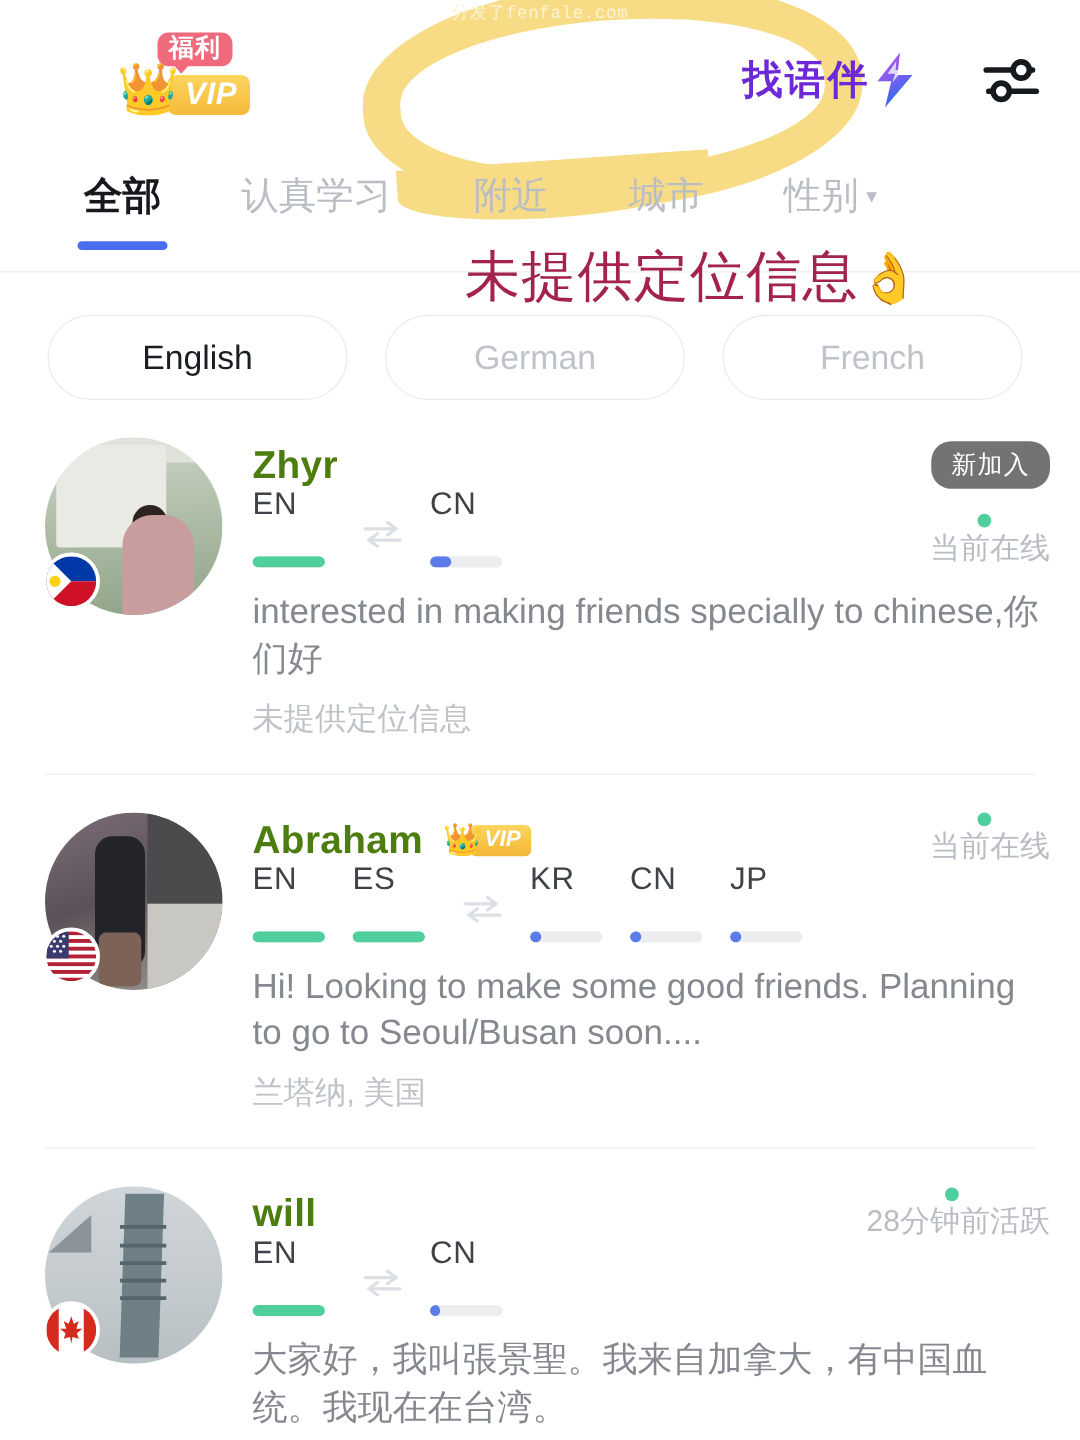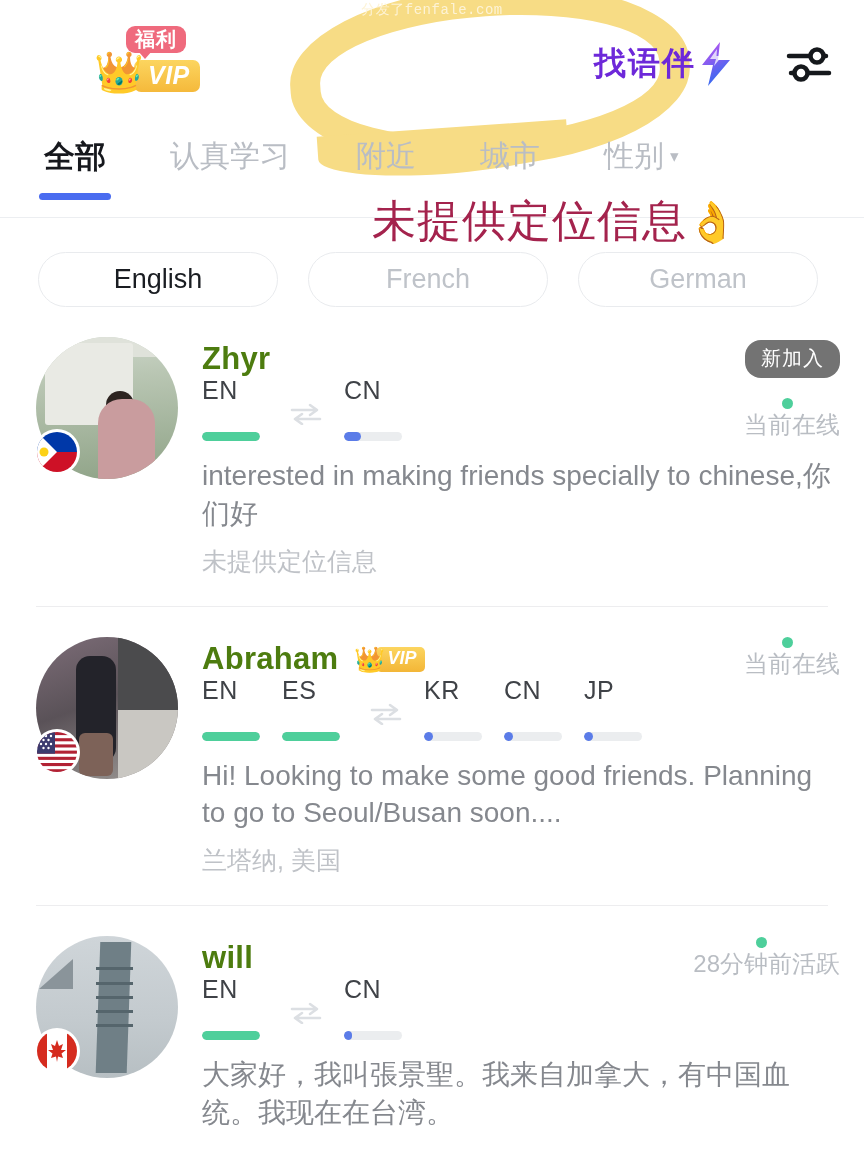--- a/index.html
+++ b/index.html
@@ -77,21 +77,21 @@
     margin-left: -10px;
   }
   .top-icons { display: flex; align-items: center; gap: 50px; flex: 0 0 auto; }
   .bolt-icon { width: 40px; height: 46px; display:block; }
   .filter-icon { width: 46px; height: 40px; display:block; }
 
   
   .tabs {
     position: relative; z-index: 4;
     display: flex; align-items: flex-start;
-    padding: 0 30px 0 44px;
+    padding: 0 30px 0 67px;
     height: 88px;
     gap: 0;
   }
   .tab {
     position: relative;
     font-size: 30px; color: #b9bdc4;
     padding: 8px 0 0;
     white-space: nowrap;
   }
   .tab.active { color: #16181d; font-weight: bold; font-size: 31px; }
@@ -118,21 +118,21 @@
     height: 1px; background: #eceef1; z-index: 1;
   }
 
   
   .chips {
     position: relative; z-index: 2;
     display: flex; gap: 30px;
     padding: 36px 0 0 38px;
   }
   .chip {
-    width: 240px; height: 55px;
+    width: 240px; height: 68px;
     border: 1px solid #e9ebee; border-radius: 34px;
     display: flex; align-items: center; justify-content: center;
     font-size: 27px; color: #bfc3c9; background: #fff;
   }
   .chip.selected { color: #1a1d22; }
 
   
   .list { position: relative; z-index: 1; padding: 30px 0 0; }
   .user-card { position: relative; display: flex; padding: 0 24px 0 36px; }
   .card-sep { height: 1px; background: #ededef; margin: 0 36px; }
@@ -284,24 +284,24 @@
 
   <div class="annotation"><span>未提供定位信息</span><span class="ok">👌</span></div>
 
   <div class="divider-line"></div>
 
   <div class="chips">
     <div class="chip selected">
       <span>English</span>
     </div>
     <div class="chip">
+      <span>German</span>
+    </div>
+    <div class="chip">
       <span>French</span>
-    </div>
-    <div class="chip">
-      <span>German</span>
     </div>
   </div>
 
   <div class="list">
 
     <div class="user-card">
       <div class="avatar-wrap">
         <div class="avatar">
           <div class="ph1">
               <div class="roof"></div>

